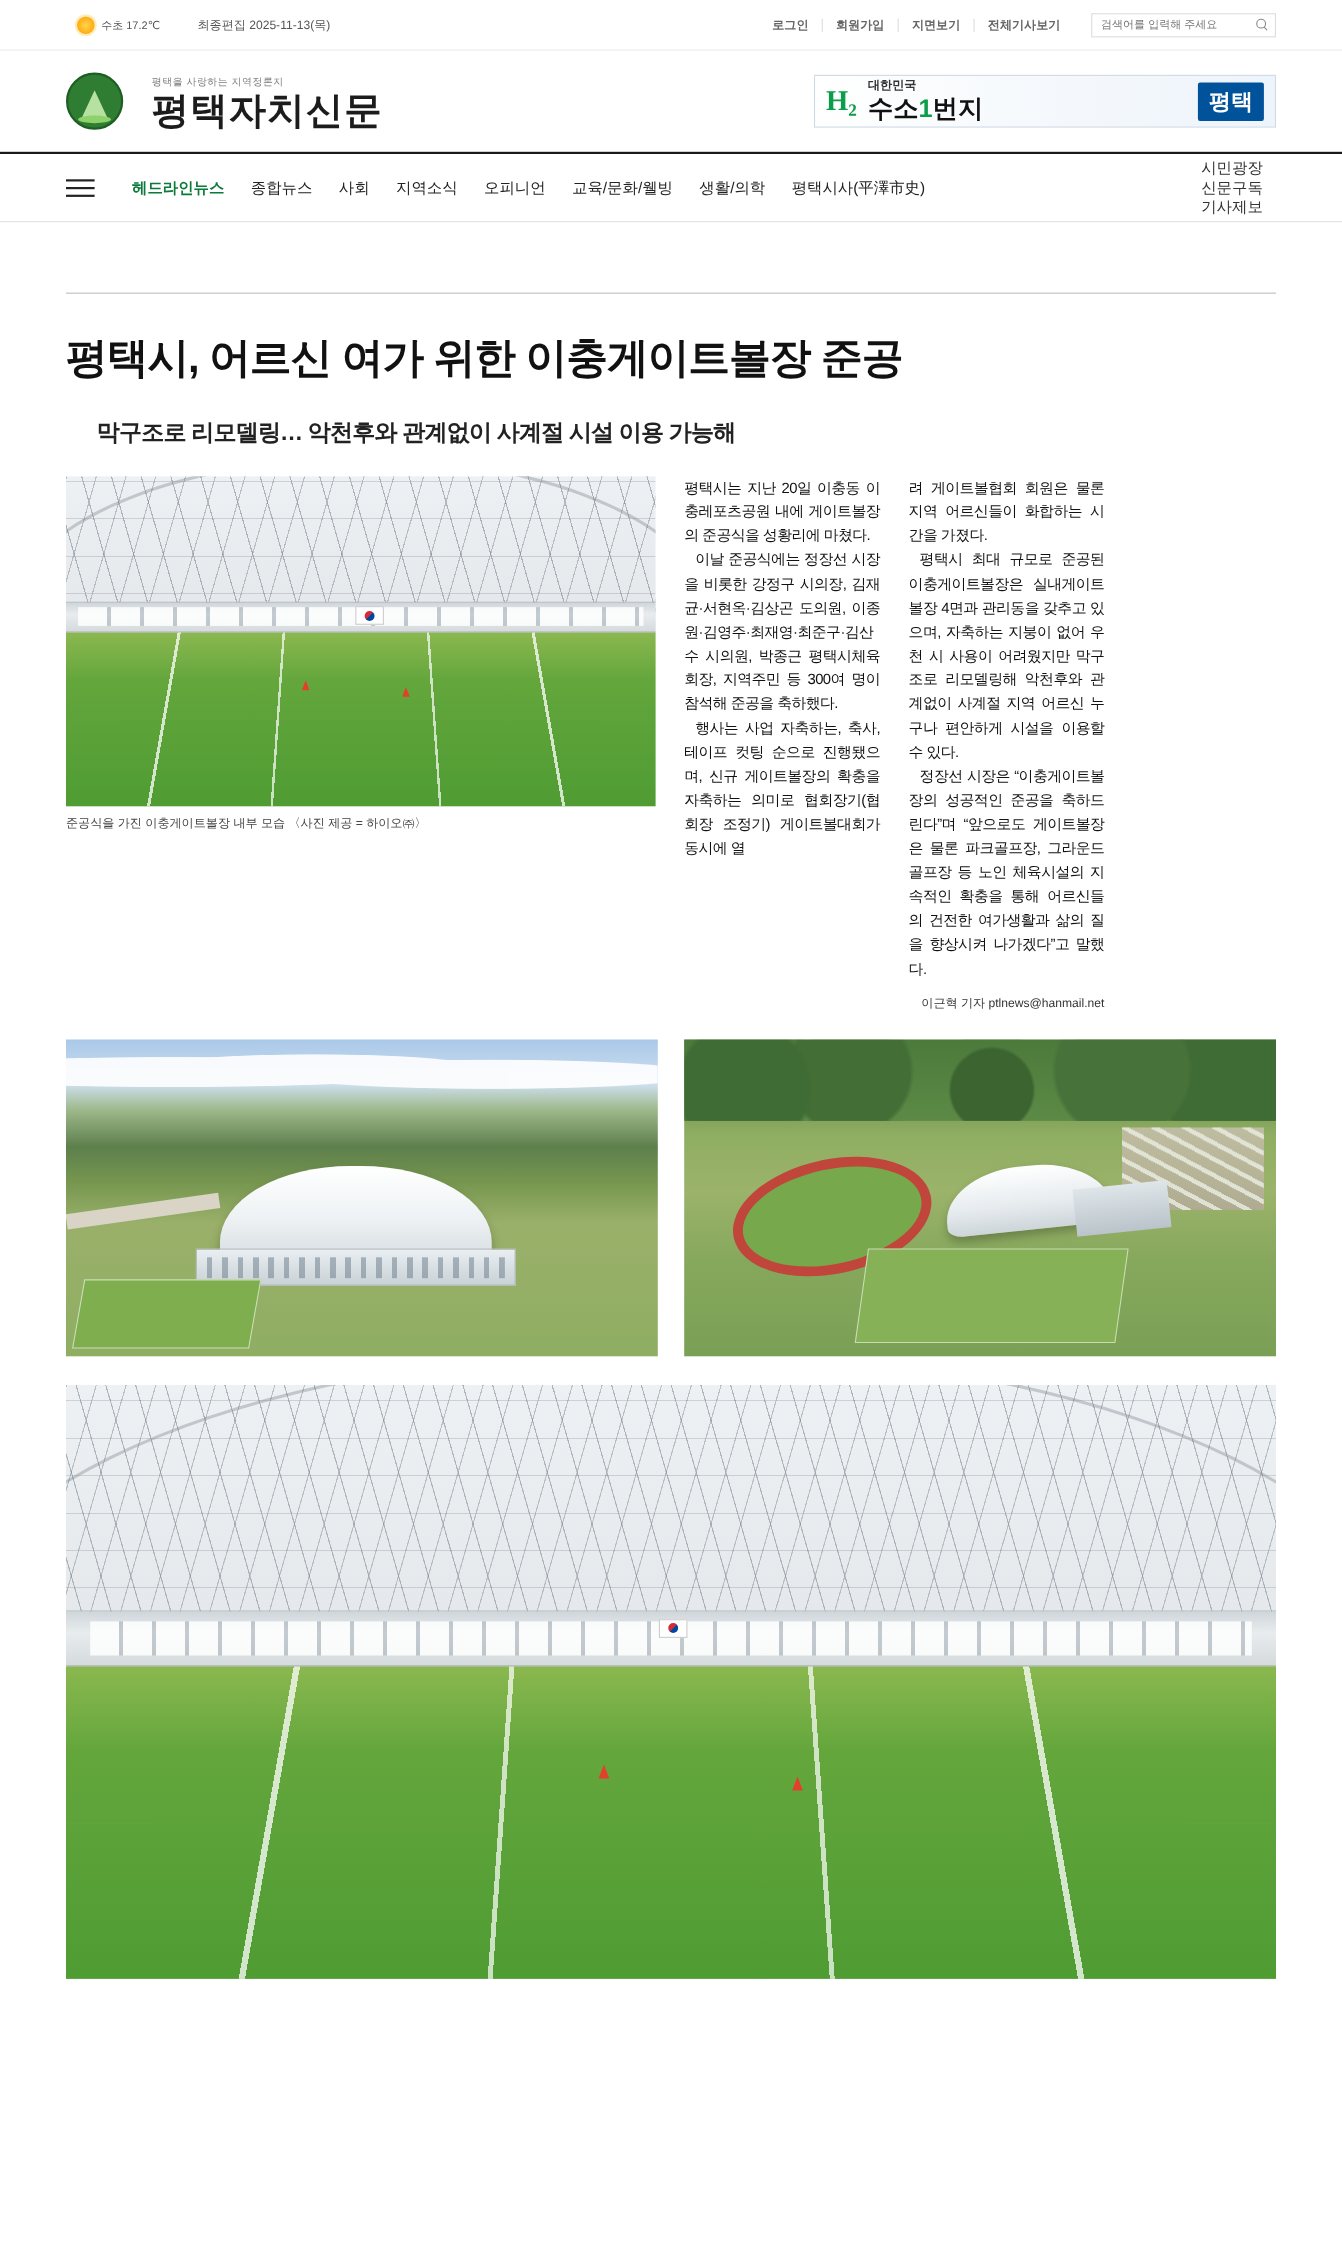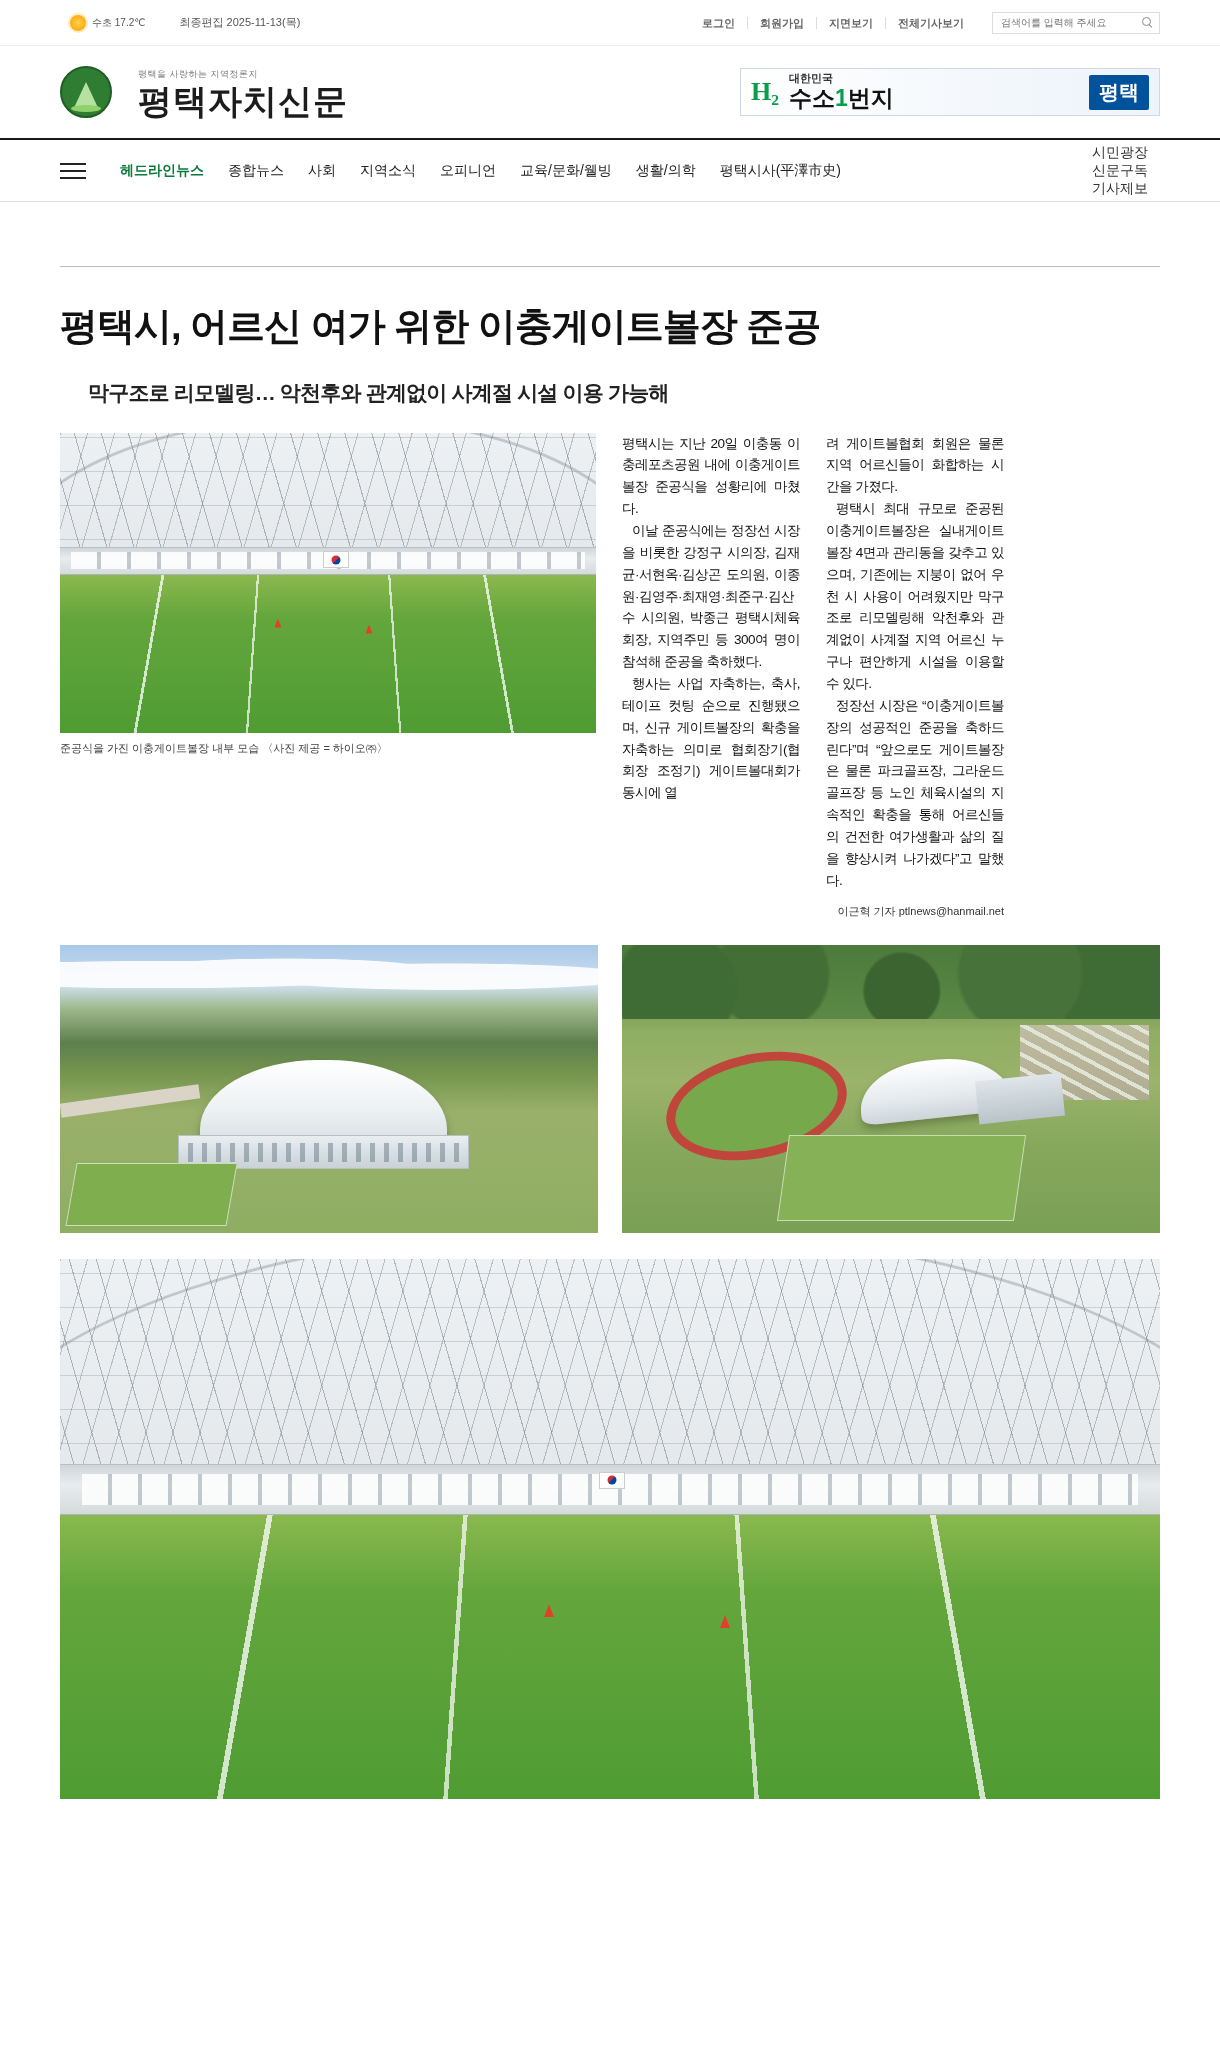--- a/index.html
+++ b/index.html
@@ -455,28 +455,28 @@
           <span class="wall"></span>
           <span class="flag"></span>
           <span class="lines"></span>
           <span class="cone" style="left:40%;top:62%"></span>
           <span class="cone" style="left:57%;top:64%"></span>
         </div>
         <div class="caption">준공식을 가진 이충게이트볼장 내부 모습 〈사진 제공 = 하이오㈜〉</div>
       </div>
 
       <div class="col col-text">
-        <p>평택시는 지난 20일 이충동 이충레포츠공원 내에 이충게이트볼장 준공식을 성황리에 마쳤다.</p>
+        <p>평택시는 지난 20일 이충동 이충레포츠공원 내에 게이트볼장의 준공식을 성황리에 마쳤다.</p>
         <p>이날 준공식에는 정장선 시장을 비롯한 강정구 시의장, 김재균·서현옥·김상곤 도의원, 이종원·김영주·최재영·최준구·김산수 시의원, 박종근 평택시체육회장, 지역주민 등 300여 명이 참석해 준공을 축하했다.</p>
         <p>행사는 사업 자축하는, 축사, 테이프 컷팅 순으로 진행됐으며, 신규 게이트볼장의 확충을 자축하는 의미로 협회장기(협회장 조정기) 게이트볼대회가 동시에 열</p>
       </div>
 
       <div class="col col-text2">
         <p>려 게이트볼협회 회원은 물론 지역 어르신들이 화합하는 시간을 가졌다.</p>
-        <p>평택시 최대 규모로 준공된 이충게이트볼장은 실내게이트볼장 4면과 관리동을 갖추고 있으며, 기존에는 지붕이 없어 우천 시 사용이 어려웠지만 막구조로 리모델링해 악천후와 관계없이 사계절 지역 어르신 누구나 편안하게 시설을 이용할 수 있다.</p>
+        <p>평택시 최대 규모로 준공된 이충게이트볼장은 실내게이트볼장 4면과 관리동을 갖추고 있으며, 자축하는 지붕이 없어 우천 시 사용이 어려웠지만 막구조로 리모델링해 악천후와 관계없이 사계절 지역 어르신 누구나 편안하게 시설을 이용할 수 있다.</p>
         <p>정장선 시장은 “이충게이트볼장의 성공적인 준공을 축하드린다”며 “앞으로도 게이트볼장은 물론 파크골프장, 그라운드골프장 등 노인 체육시설의 지속적인 확충을 통해 어르신들의 건전한 여가생활과 삶의 질을 향상시켜 나가겠다”고 말했다.</p>
         <div class="byline">이근혁 기자 ptlnews@hanmail.net</div>
       </div>
     </div>
 
     <div class="photo-row">
       <div class="photo photo-a aerial-a">
         <span class="clouds"></span>
         <span class="road"></span>
         <span class="dome"></span>

